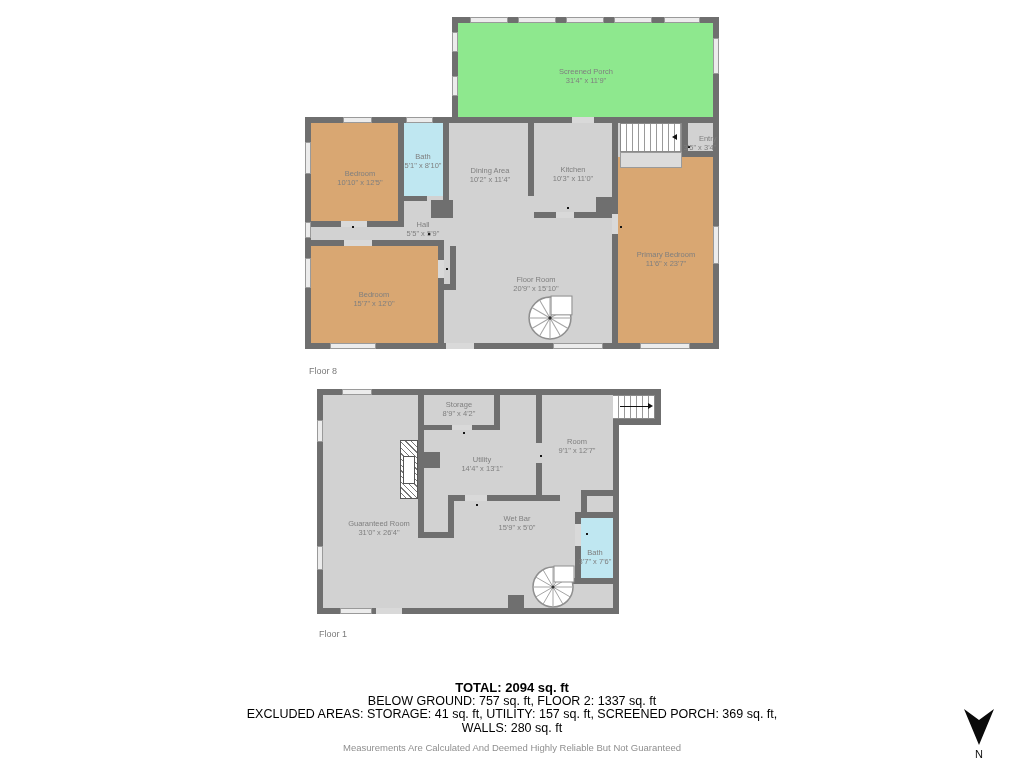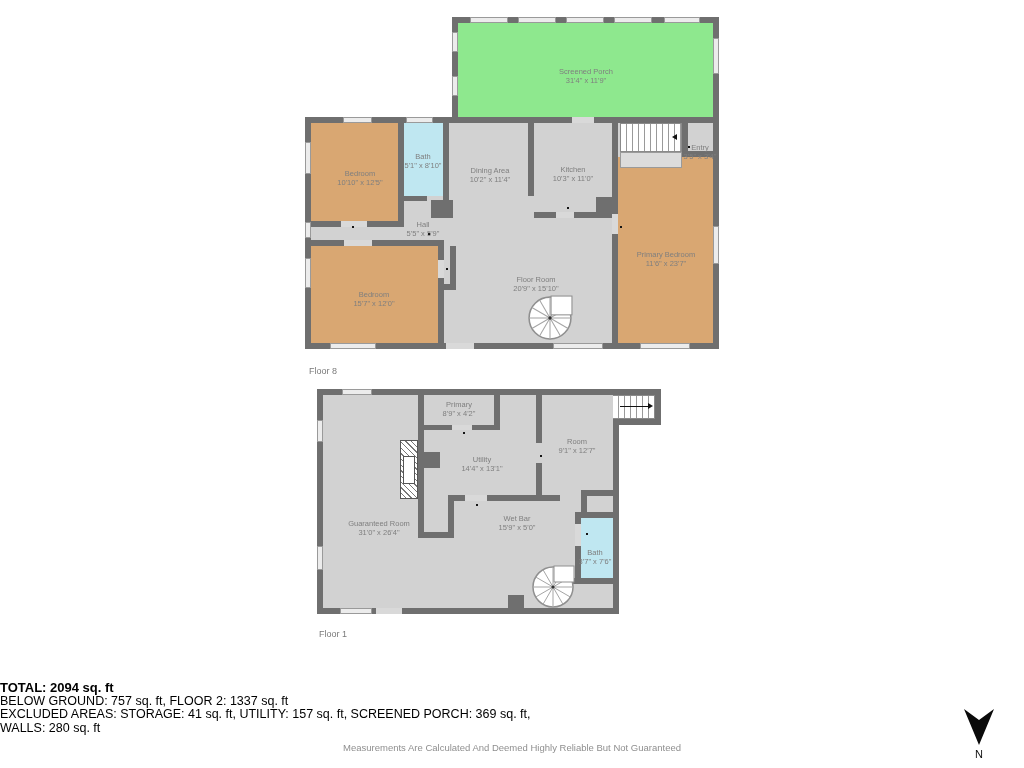--- a/index.html
+++ b/index.html
@@ -20,21 +20,21 @@
   .hatch-core{position:absolute;background:#ffffff;border:1px solid #555;box-sizing:border-box;}
   .room-label{position:absolute;transform:translate(-50%,-50%);text-align:center;
               color:var(--label,#7f7f7f);font-size:7.5px;line-height:9px;white-space:nowrap;}
   .floor-tag{position:absolute;font-size:9px;color:#7a7a7a;}
   .dot{position:absolute;width:2px;height:2px;background:#151515;}
   .tri-left{position:absolute;width:0;height:0;border-top:3px solid transparent;
             border-bottom:3px solid transparent;border-right:5px solid #111;}
   .tri-right{position:absolute;width:0;height:0;border-top:3px solid transparent;
              border-bottom:3px solid transparent;border-left:5px solid #111;}
   .arrow-line{position:absolute;height:1px;background:#111;}
-  .summary{position:absolute;left:0;width:100%;text-align:left;color:#000;
+  .summary{position:absolute;left:0;width:100%;text-align:center;color:#000;
            font-size:12.5px;line-height:13.5px;}
   .summary .total{font-weight:bold;font-size:13px;}
   .disclaimer{position:absolute;left:0;width:100%;text-align:center;color:#8f8f8f;font-size:9.5px;}
   .compass-n{position:absolute;text-align:center;color:#111;font-size:11px;}
 </style>
 </head>
 <body>
 
 <div id="canvas">
 
@@ -138,21 +138,21 @@
       <div>5'1" x 8'10"</div>
     </div>
     <div class="room-label" style="left:490px;top:175px;">
       <div>Dining Area</div>
       <div>10'2" x 11'4"</div>
     </div>
     <div class="room-label" style="left:573px;top:174px;">
       <div>Kitchen</div>
       <div>10'3" x 11'0"</div>
     </div>
-    <div class="room-label" style="left:700px;top:152px;">
+    <div class="room-label" style="left:700px;top:143px;text-align:right;">
       <div>Entry</div>
       <div>3'5" x 3'4"</div>
     </div>
     <div class="room-label" style="left:423px;top:229px;">
       <div>Hall</div>
       <div>5'5" x 5'9"</div>
     </div>
     <div class="room-label" style="left:666px;top:259px;">
       <div>Primary Bedroom</div>
       <div>11'6" x 23'7"</div>
@@ -231,21 +231,21 @@
     <div class="window" style="left:317px;top:546px;width:6px;height:24px;"></div>
     <div class="window" style="left:340px;top:608px;width:32px;height:6px;"></div>
     <div class="door" style="left:376px;top:608px;width:26px;height:6px;"></div>
 
     <div class="dot" style="left:463px;top:432px;"></div>
     <div class="dot" style="left:476px;top:504px;"></div>
     <div class="dot" style="left:586px;top:533px;"></div>
     <div class="dot" style="left:540px;top:455px;"></div>
 
     <div class="room-label" style="left:459px;top:409px;">
-      <div>Primary</div>
+      <div>Storage</div>
       <div>8'9" x 4'2"</div>
     </div>
     <div class="room-label" style="left:577px;top:446px;">
       <div>Room</div>
       <div>9'1" x 12'7"</div>
     </div>
     <div class="room-label" style="left:482px;top:464px;">
       <div>Utility</div>
       <div>14'4" x 13'1"</div>
     </div>

